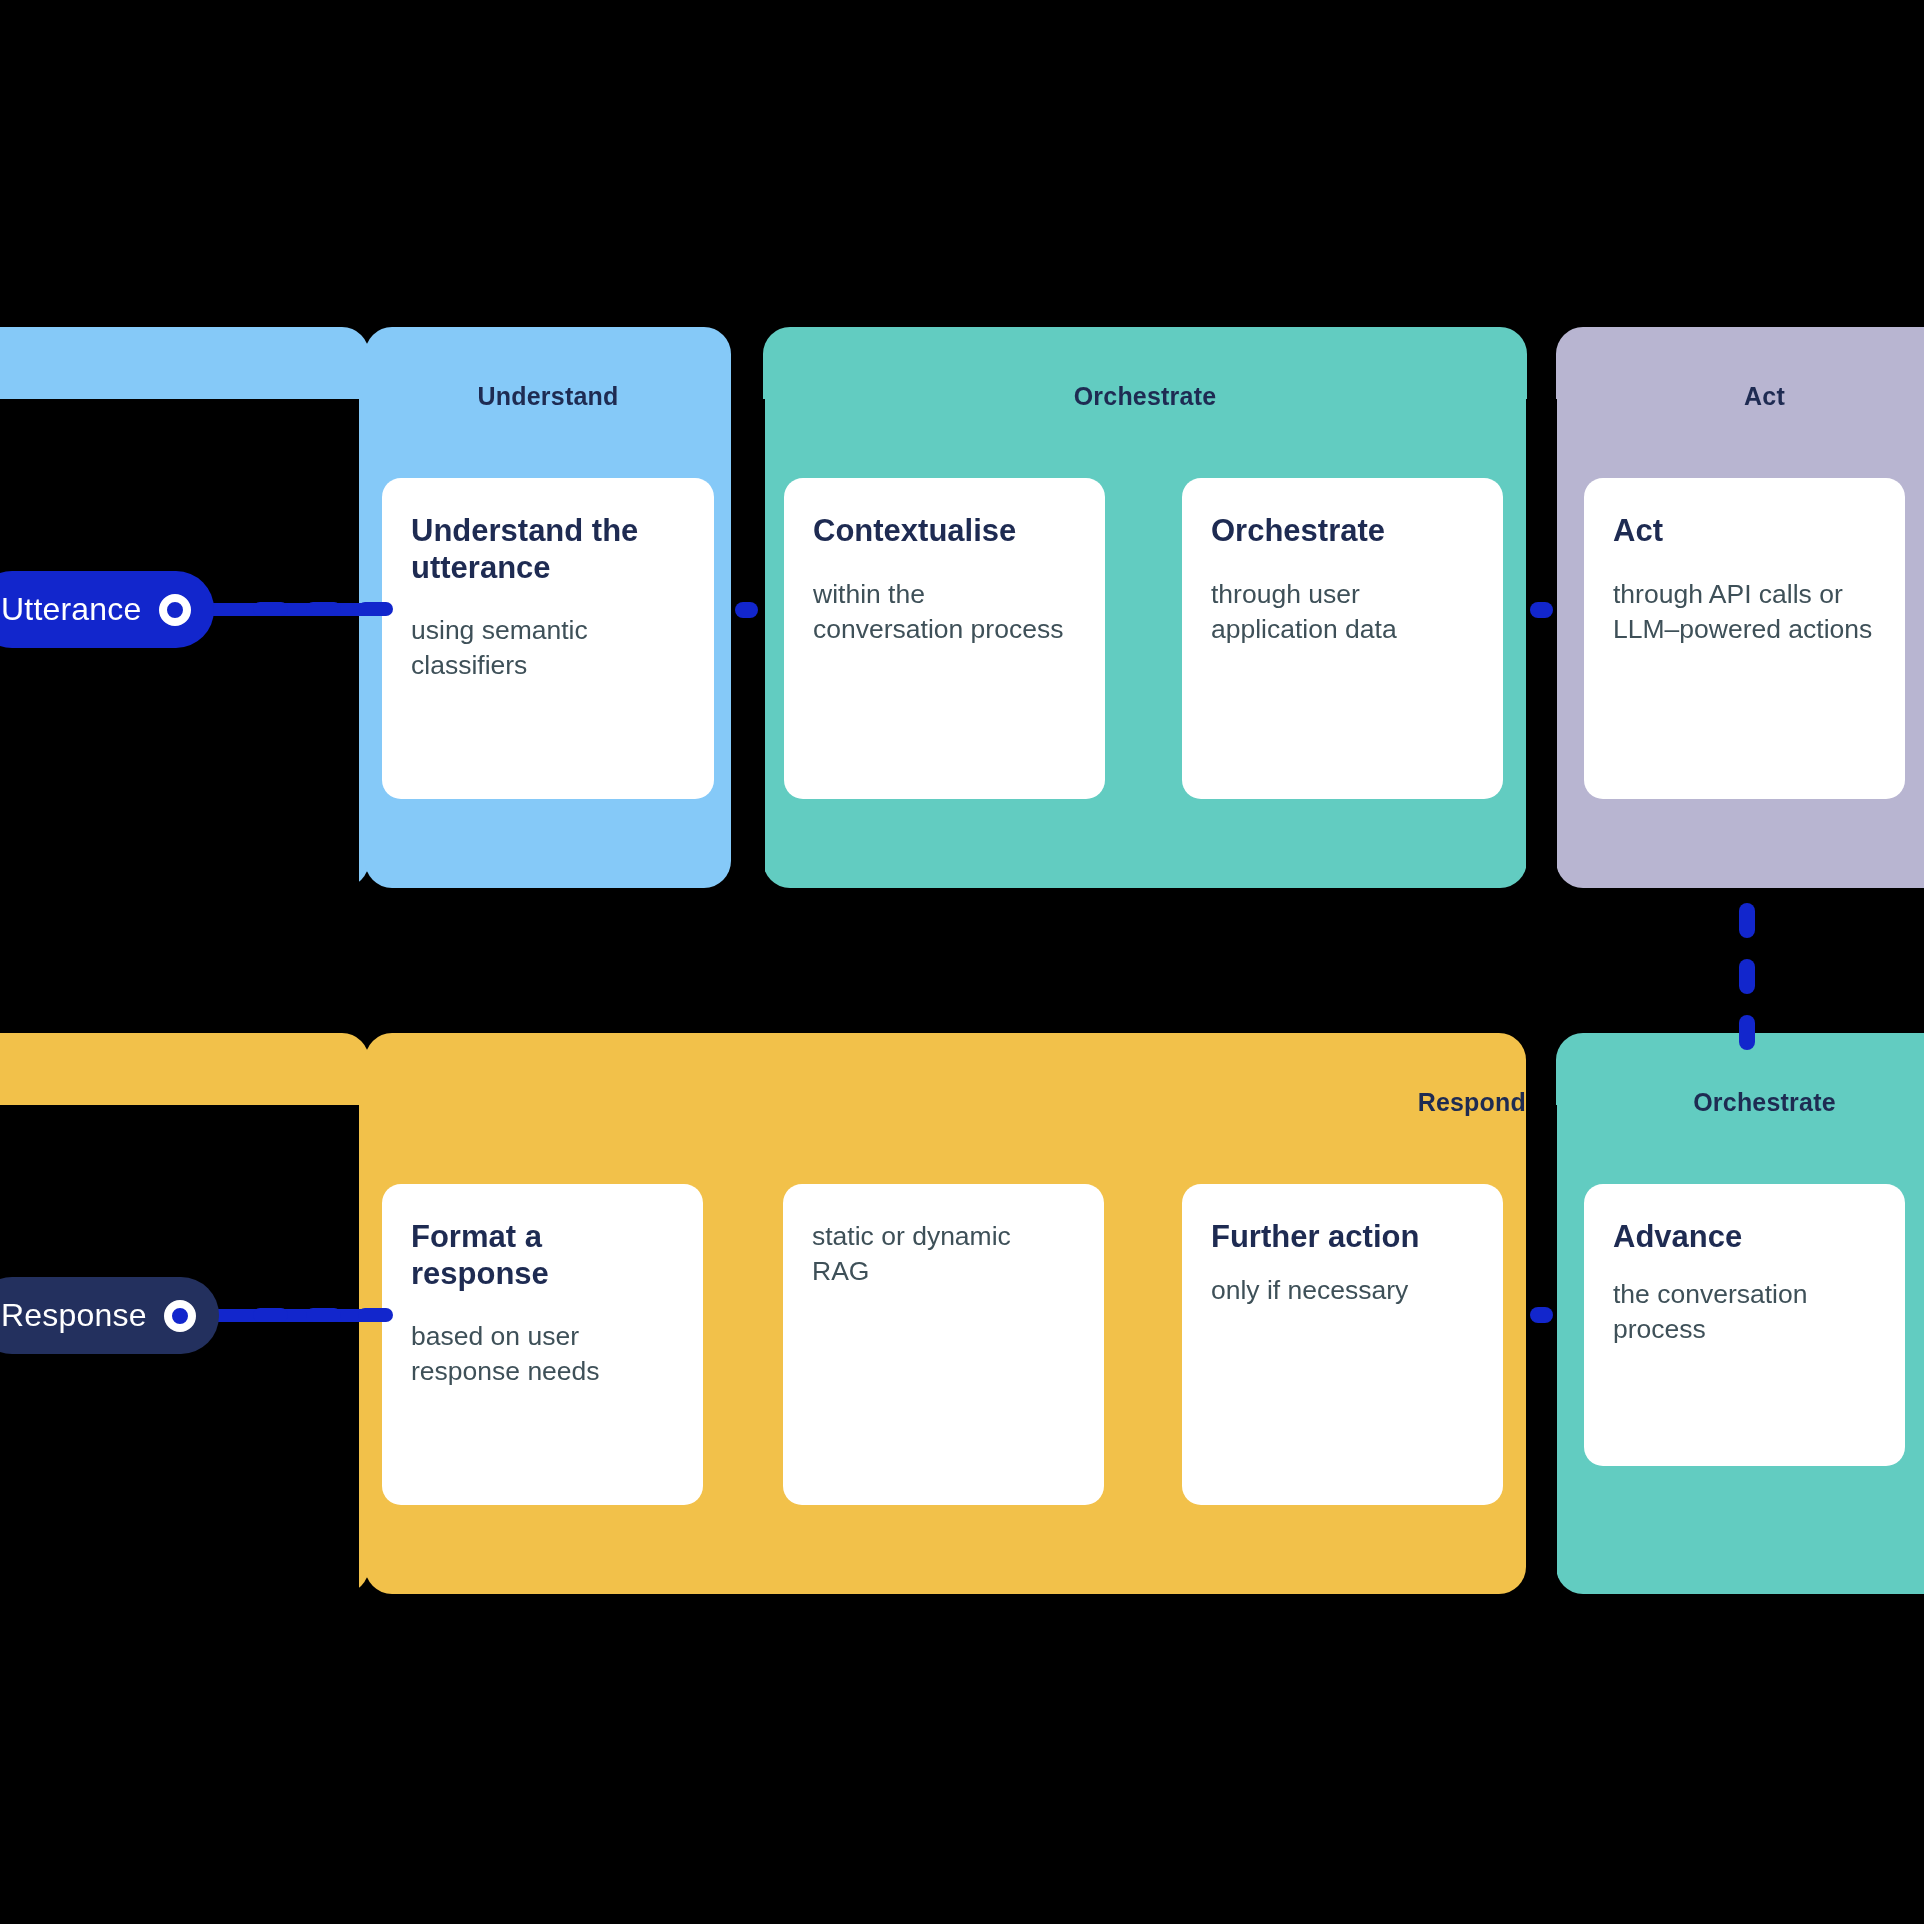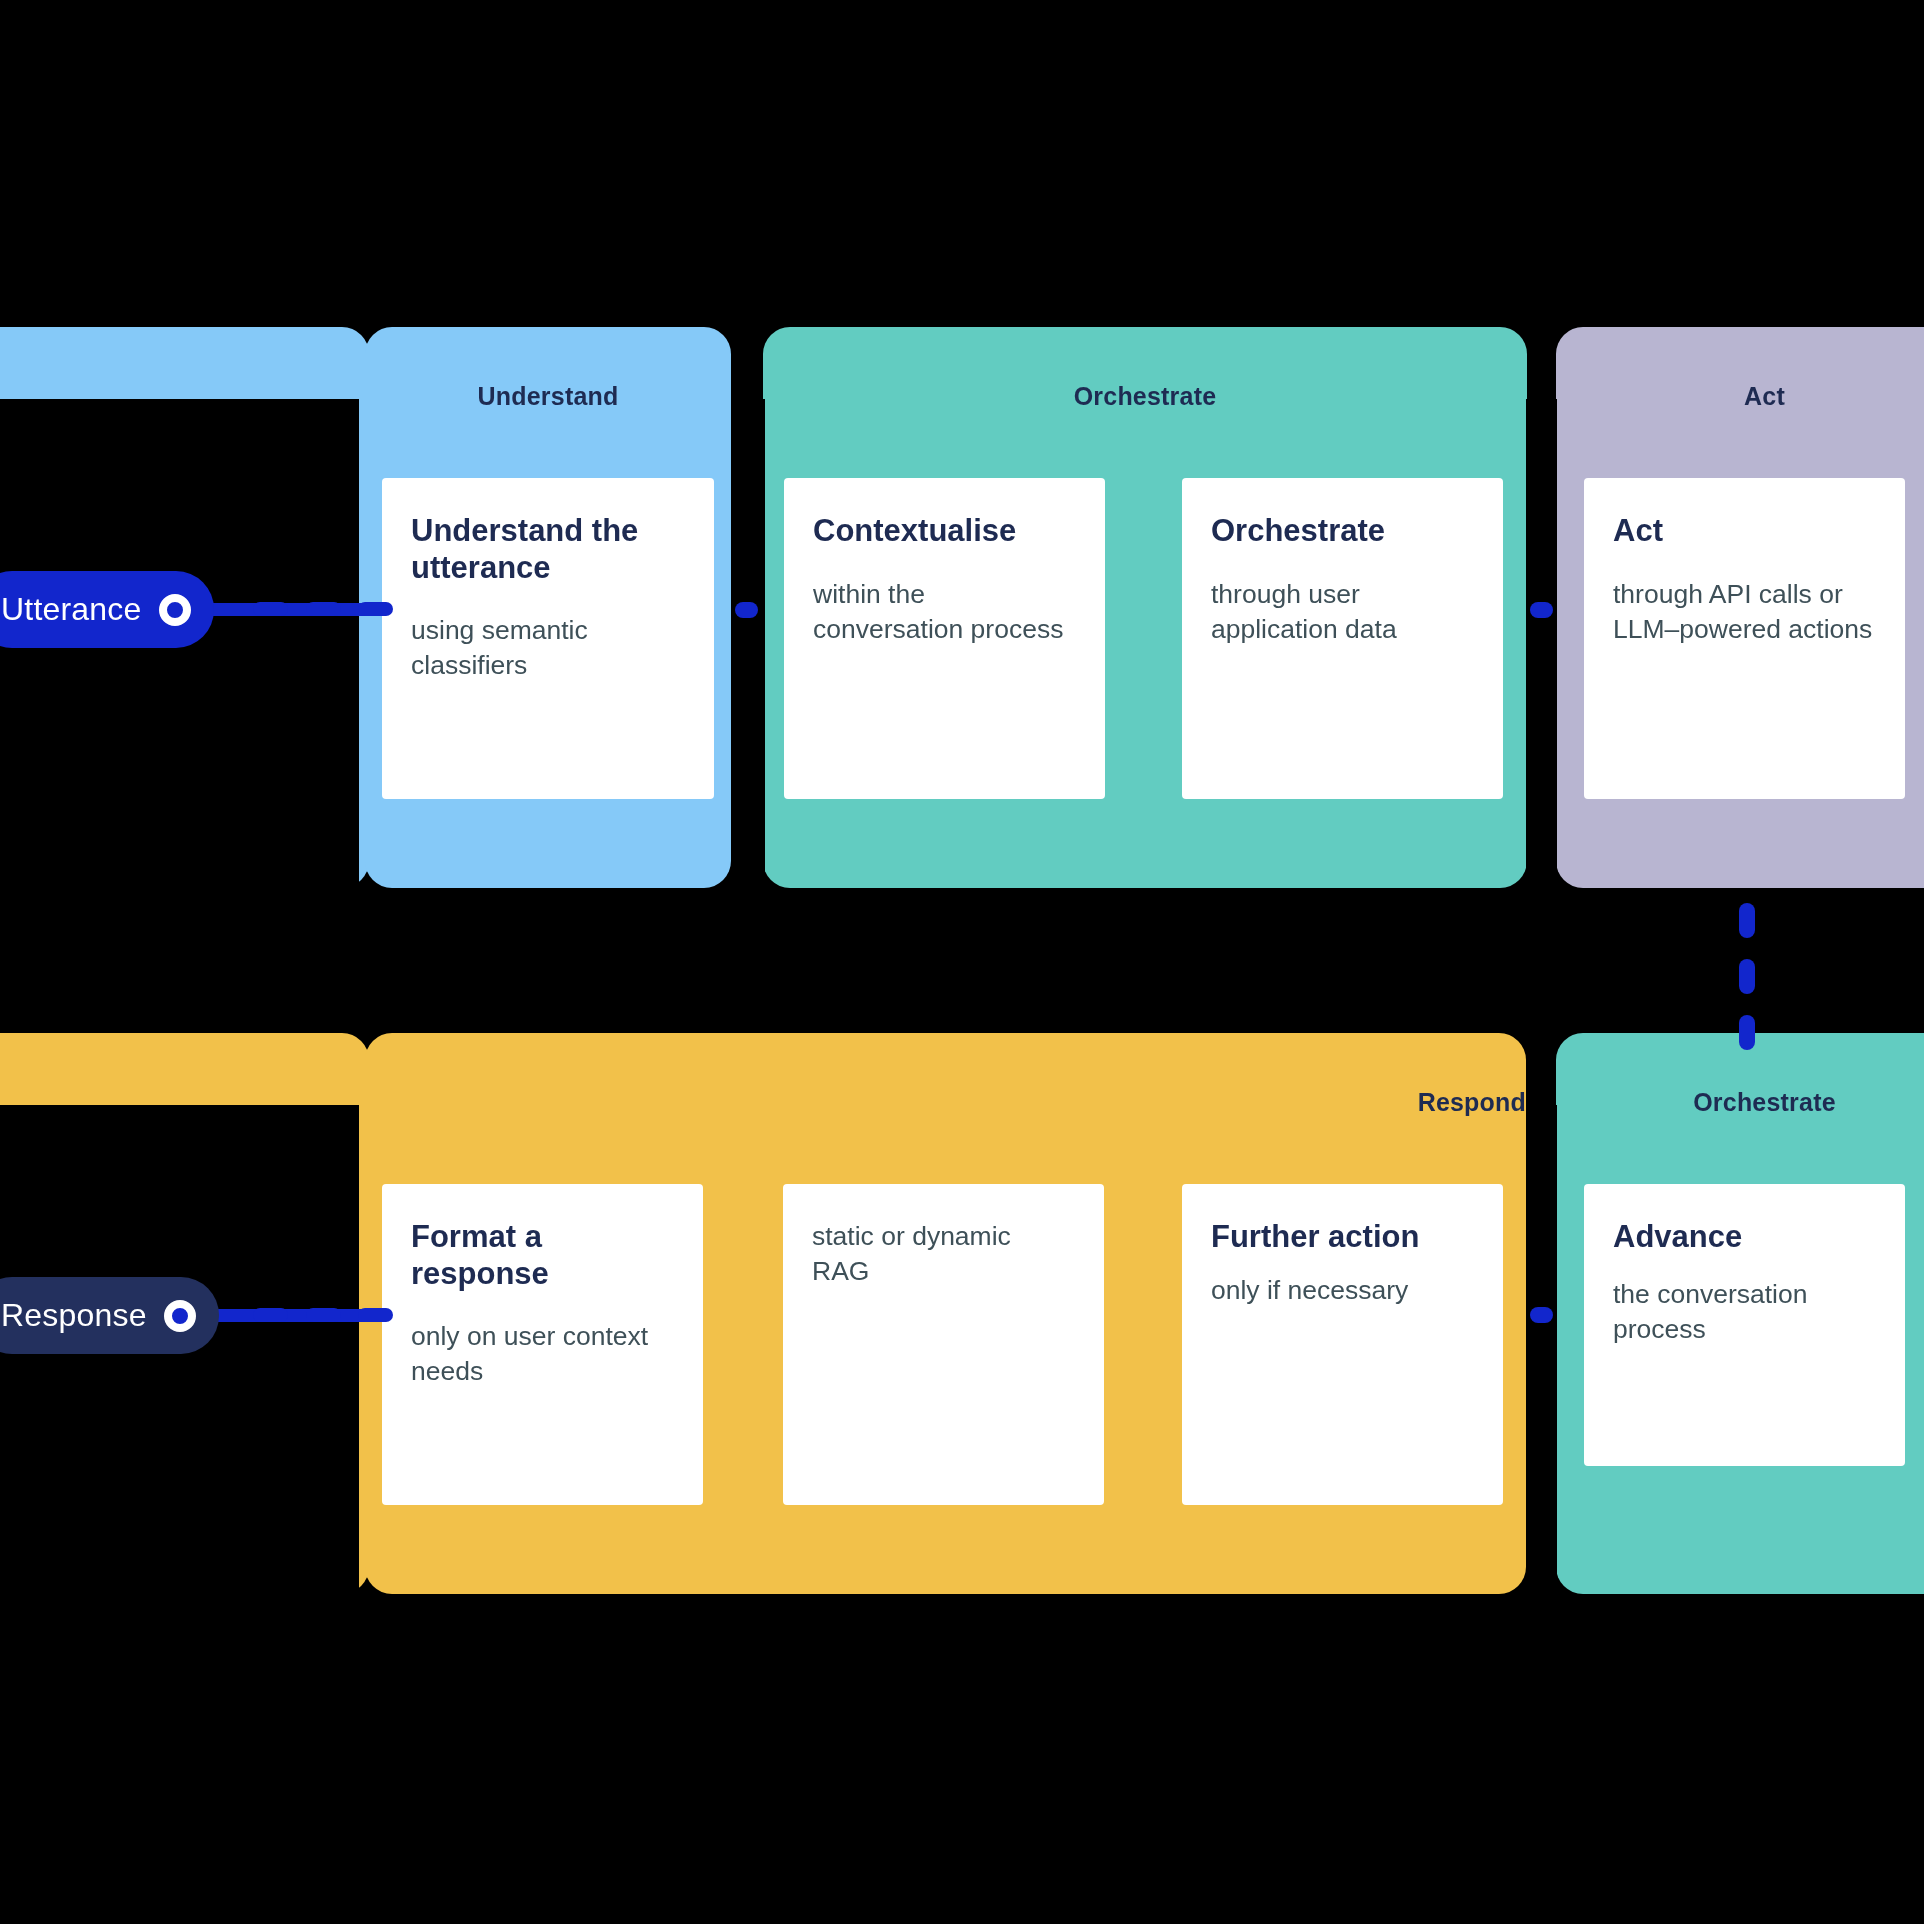--- a/index.html
+++ b/index.html
@@ -39,21 +39,21 @@
 
   
   .hairline{position:absolute;background:#000;height:4.8px;}
   #hair-1{left:0;top:322px;width:385px;}
   #hair-2{left:754px;top:322px;width:45px;}
   #hair-3{left:1548px;top:322px;width:56px;}
   #hair-4{left:0px;top:1028px;width:385px;}
   #hair-5{left:1548px;top:1028px;width:56px;}
 
   
-  .card{position:absolute;background:#FFFFFF;border-radius:4px;
+  .card{position:absolute;background:#FFFFFF;border-radius:19px;
         padding:35px 29px 40px 29px;box-sizing:border-box;}
   .card-title{color:#1E2B52;font-weight:700;font-size:31px;line-height:1.18;
               margin:0 0 27px 0;}
   .card-sub{color:#3E5058;font-weight:400;font-size:26.5px;line-height:1.33;margin:0;}
 
   
   #card-understand{left:382px;top:478px;width:332px;height:321px;}
   #card-contextualise{left:784px;top:478px;width:321px;height:321px;}
   #card-personalise{left:1182px;top:478px;width:321px;height:321px;}
   #card-act{left:1584px;top:478px;width:321px;height:321px;}
@@ -143,21 +143,21 @@
     <p class="card-sub">through user application data</p>
   </div>
 
   <div class="card" id="card-act">
     <p class="card-title">Act</p>
     <p class="card-sub">through API calls or LLM–powered actions</p>
   </div>
 
   <div class="card" id="card-format">
     <p class="card-title">Format a response</p>
-    <p class="card-sub">only on user context needs</p>
+    <p class="card-sub">based on user response needs</p>
   </div>
 
   <div class="card" id="card-generate">
     <p class="card-sub">static or dynamic RAG</p>
   </div>
 
   <div class="card" id="card-further">
     <p class="card-title" style="margin-bottom:17.6px;">Further action</p>
     <p class="card-sub">only if necessary</p>
   </div>

